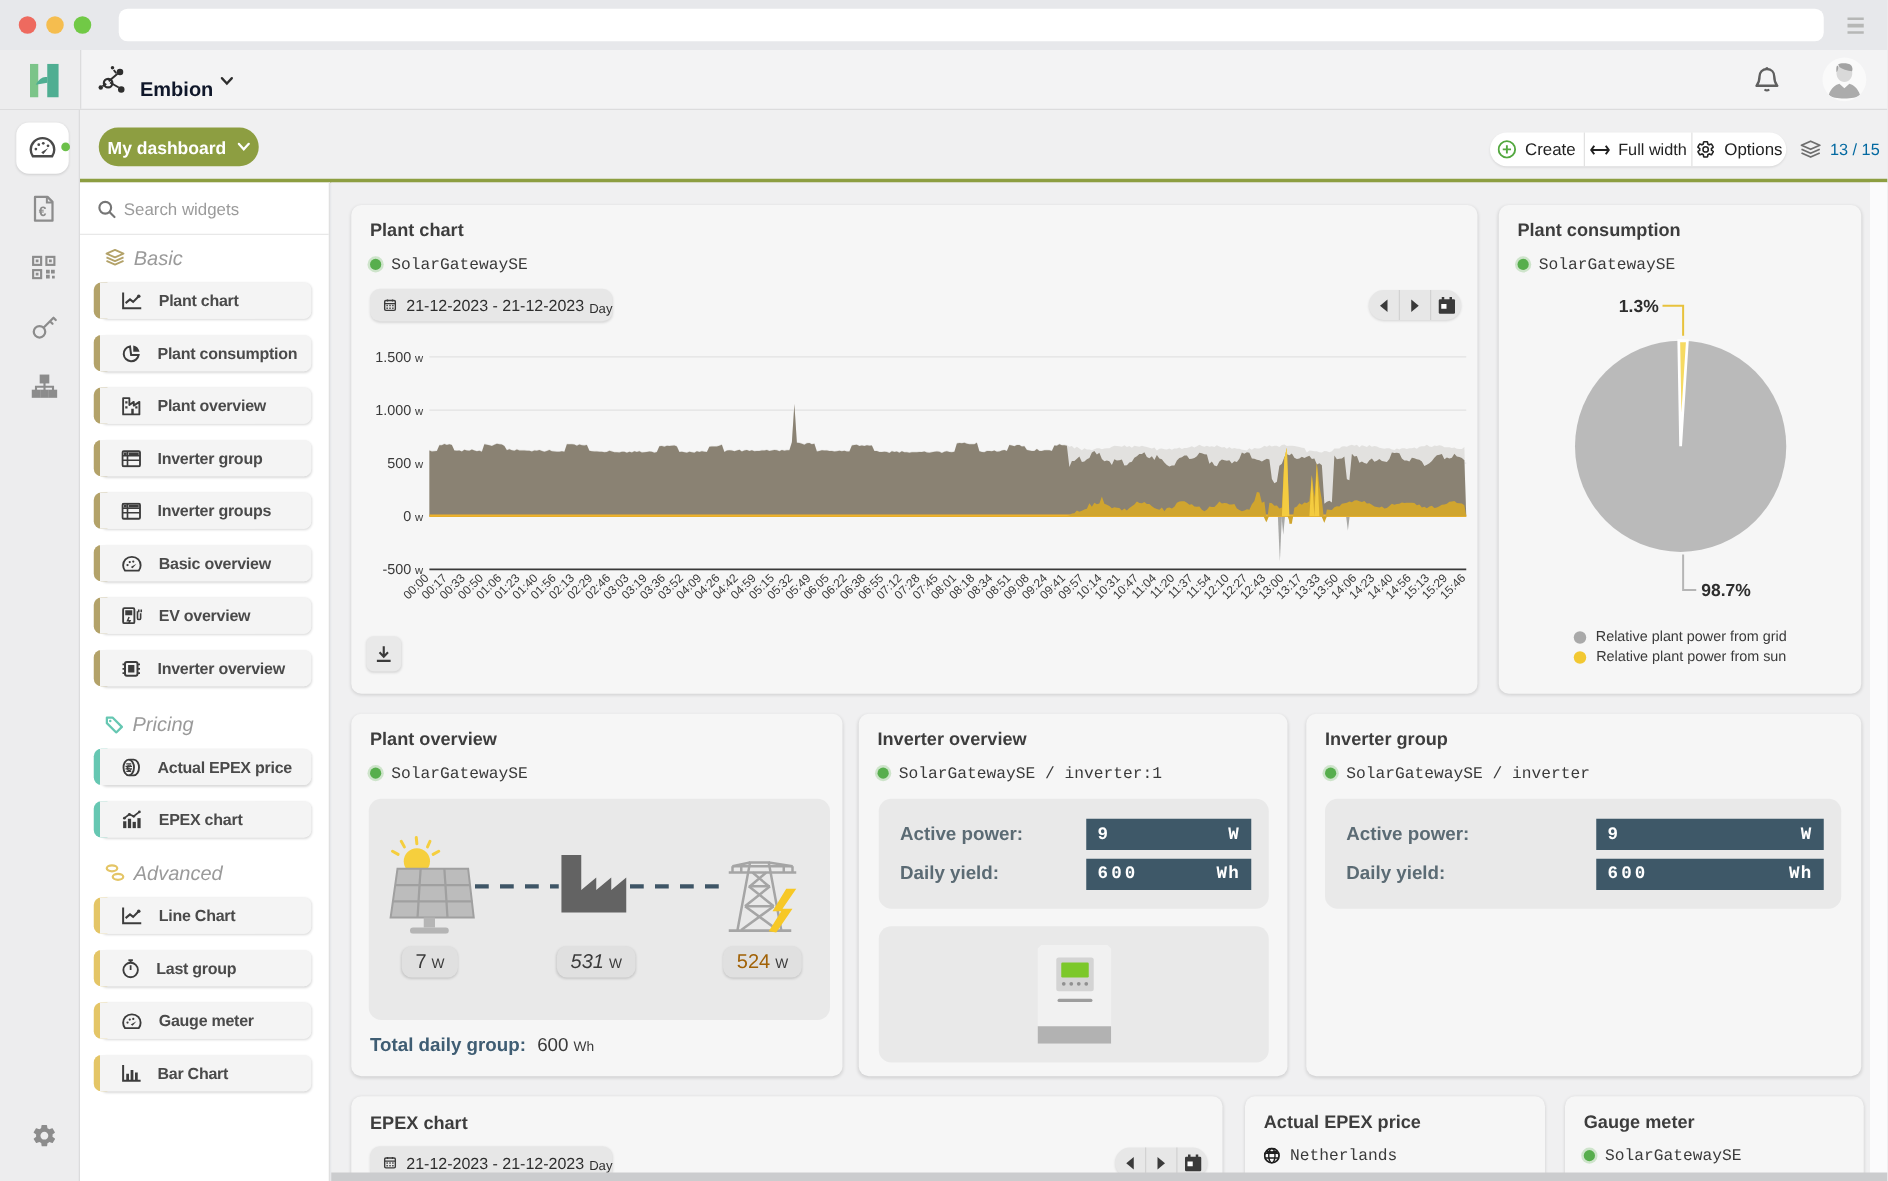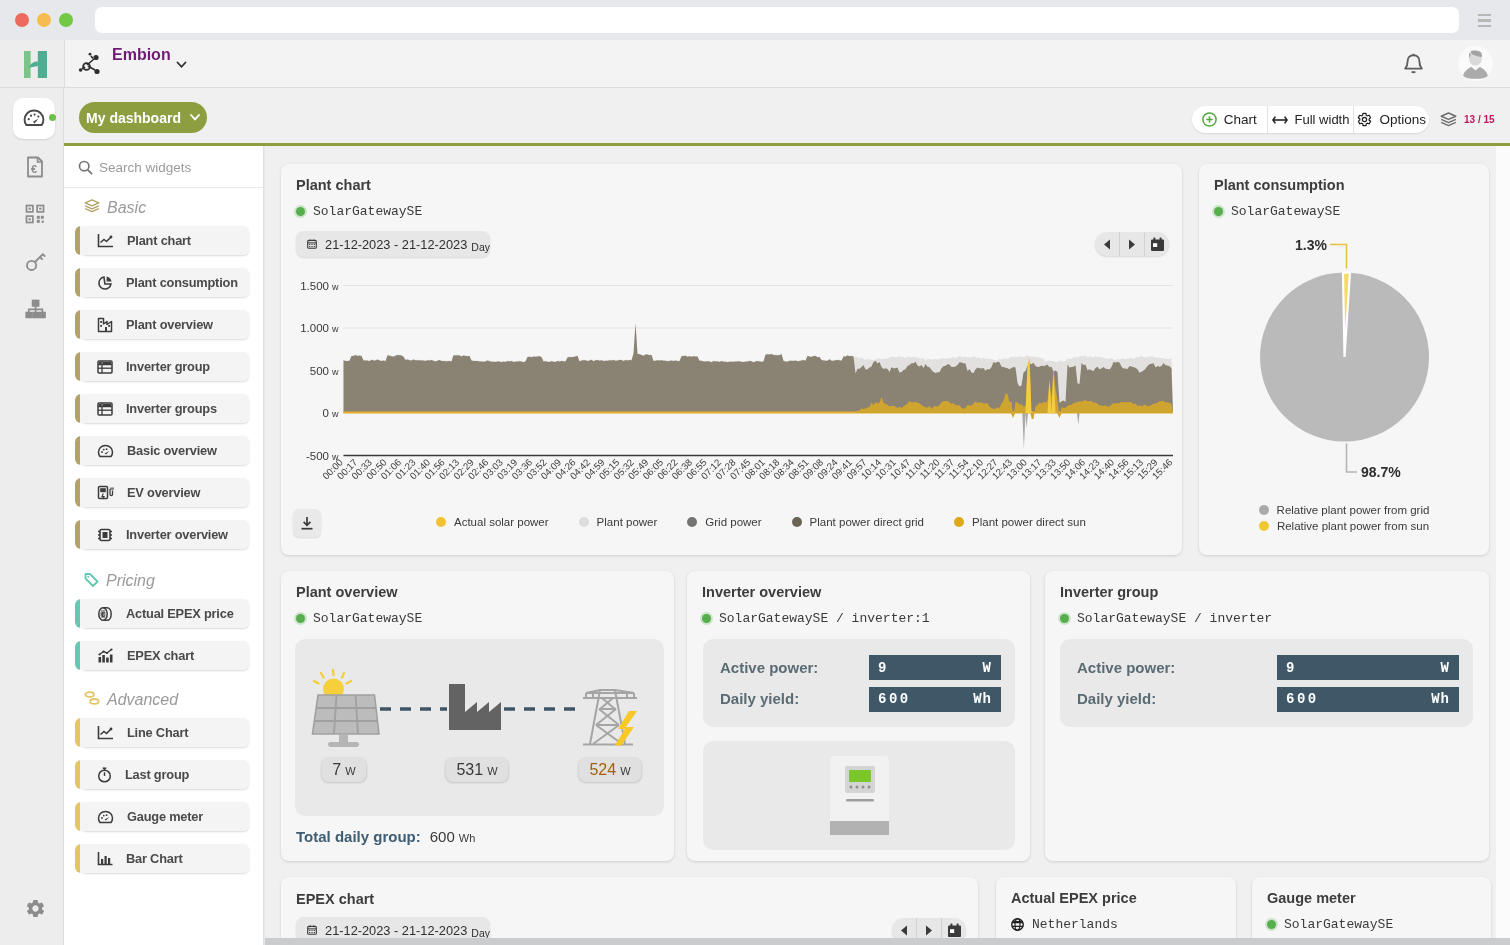--- a/index.html
+++ b/index.html
@@ -54,21 +54,21 @@
         <line x1="10" y1="14" x2="17" y2="18"></line>
         <line x1="13" y1="4" x2="15" y2="6.5"></line>
         <line x1="4" y1="17" x2="7" y2="15"></line>
     </g>
     <circle cx="8.5" cy="14.5" r="3.4" fill="none" stroke="#2e2e2e" stroke-width="1.8"></circle>
     <circle cx="18" cy="5.5" r="2.6" fill="#2e2e2e"></circle>
     <circle cx="19" cy="19.5" r="2.6" fill="#2e2e2e"></circle>
     <circle cx="2.6" cy="18" r="1.8" fill="#2e2e2e"></circle>
     <circle cx="12" cy="2.2" r="1.4" fill="#2e2e2e"></circle>
   </svg>
-  <div class="abs" style="left:112px;top:6px;font-size:16px;font-weight:bold;color:#701a75;">Embion</div>
+  <div class="abs" style="left:112px;top:24px;font-size:16px;font-weight:bold;color:#0f172a;">Embion</div>
   <svg class="abs" style="left:176px;top:21px;" width="11" height="8" viewBox="0 0 11 8">
       <path d="M1.5 1.5 L5.5 5.8 L9.5 1.5" fill="none" stroke="#2e2e2e" stroke-width="1.8" stroke-linecap="round"></path>
     </svg>
   <svg class="abs" style="left:1403px;top:13px;" width="21" height="22" viewBox="0 0 21 22">
     <path d="M10.5 2.2 C6.8 2.2 4.6 4.9 4.6 8.2 C4.6 12.6 3.2 14.3 2.2 15.6 L18.8 15.6 C17.8 14.3 16.4 12.6 16.4 8.2 C16.4 4.9 14.2 2.2 10.5 2.2 Z" fill="none" stroke="#5f5f5f" stroke-width="1.9" stroke-linejoin="round"></path>
     <path d="M8.6 18.6 Q10.5 20.4 12.4 18.6" fill="#5f5f5f" stroke="#5f5f5f" stroke-width="1.5"></path>
     <line x1="10.5" y1="0.8" x2="10.5" y2="2.2" stroke="#5f5f5f" stroke-width="1.9"></line>
   </svg>
   <div class="abs" style="left:1458px;top:6px;width:35px;height:35px;border-radius:50%;background:#fafafa;overflow:hidden;">
     <svg width="35" height="35" viewBox="0 0 35 35">
@@ -138,21 +138,21 @@
       <path d="M1 1 L5 5.4 L9 1" fill="none" stroke="#fff" stroke-width="1.8" stroke-linecap="round"></path>
     </svg>
 </div>
 
 <div class="abs" style="left:1192px;top:106px;width:237px;height:27px;background:#fff;border-radius:14px;box-shadow:0 1px 2px rgba(0,0,0,.1);display:flex;align-items:center;">
   <div style="flex:1;display:flex;align-items:center;justify-content:center;gap:7px;">
     <svg width="15" height="15" viewBox="0 0 15 15">
         <circle cx="7.5" cy="7.5" r="6.6" fill="none" stroke="#53a83f" stroke-width="1.5"></circle>
         <path d="M7.5 4.2 L7.5 10.8 M4.2 7.5 L10.8 7.5" stroke="#53a83f" stroke-width="1.5"></path>
       </svg>
-    <span style="font-size:13.5px;color:#222;">Chart</span>
+    <span style="font-size:13.5px;color:#222;">Create</span>
   </div>
   <div style="width:1px;height:27px;background:#e2e2e2;"></div>
   <div style="flex:1.15;display:flex;align-items:center;justify-content:center;gap:7px;">
     <svg width="16" height="10" viewBox="0 0 16 10">
         <path d="M3.4 1.6 L1 5 L3.4 8.4 M12.6 1.6 L15 5 L12.6 8.4" fill="none" stroke="#222" stroke-width="1.6"></path>
         <line x1="1.4" y1="5" x2="14.6" y2="5" stroke="#222" stroke-width="1.6"></line>
       </svg>
     <span style="font-size:13px;color:#222;">Full width</span>
   </div>
   <div style="width:1px;height:27px;background:#e2e2e2;"></div>
@@ -165,21 +165,21 @@
   </div>
 </div>
 <div class="abs" style="left:1440px;top:112px;display:flex;align-items:center;gap:7px;">
   <svg width="17" height="15" viewBox="0 0 17 15">
       <g fill="none" stroke="#6e6e6e" stroke-width="1.5" stroke-linejoin="round">
         <path d="M8.5 1 L15.8 4.2 L8.5 7.4 L1.2 4.2 Z"></path>
         <path d="M1.2 7.4 L8.5 10.6 L15.8 7.4"></path>
         <path d="M1.2 10.4 L8.5 13.6 L15.8 10.4"></path>
       </g>
     </svg>
-  <span style="font-size:10px;font-weight:bold;color:#be185d;">13 / 15</span>
+  <span style="font-size:13px;font-weight:normal;color:#0369a1;">13 / 15</span>
 </div>
 
 <div class="abs" style="left:64px;top:146px;width:200px;height:799px;background:#fff;border-right:1px solid #e0e0e0;box-sizing:border-box;">
   <svg class="abs" style="left:14px;top:14px;" width="15" height="15" viewBox="0 0 15 15">
       <circle cx="6.2" cy="6.2" r="4.7" fill="none" stroke="#757575" stroke-width="1.7"></circle>
       <line x1="9.8" y1="9.8" x2="13.6" y2="13.6" stroke="#757575" stroke-width="1.7" stroke-linecap="round"></line>
     </svg>
   <div class="abs" style="left:35px;top:14px;font-size:13.5px;color:#9b9b9b;">Search widgets</div>
   <div class="abs" style="left:0;top:41px;width:199px;height:1px;background:#e8e8e8;"></div>
   <div class="abs" style="left:0;top:53px;width:199px;">
@@ -530,27 +530,20 @@
       <text transform="translate(862.9,299) rotate(-45)" text-anchor="end" font-size="9.6" fill="#3a3a3a">15:13</text>
       <text transform="translate(877.4,299) rotate(-45)" text-anchor="end" font-size="9.6" fill="#3a3a3a">15:29</text>
       <text transform="translate(892.0,299) rotate(-45)" text-anchor="end" font-size="9.6" fill="#3a3a3a">15:46</text>
     </svg>
     <div class="abs" style="left:12px;top:345px;width:28px;height:28px;background:#e9e9e9;border-radius:6px;box-shadow:0 1px 2px rgba(0,0,0,.12);display:flex;align-items:center;justify-content:center;">
       <svg width="14" height="14" viewBox="0 0 14 14">
         <path d="M7 1 L7 9 M3.6 5.8 L7 9.3 L10.4 5.8" fill="none" stroke="#3a3a3a" stroke-width="1.7"></path>
         <line x1="1.5" y1="12.7" x2="12.5" y2="12.7" stroke="#3a3a3a" stroke-width="1.7"></line>
       </svg>
     </div>
-    <div class="abs legend" style="left:155px;top:352px;width:746px;gap:30px;justify-content:flex-start;">
-      <span style="display:flex;align-items:center;"><span class="d" style="background:#f2c232;"></span>Actual solar power</span>
-      <span style="display:flex;align-items:center;"><span class="d" style="background:#dddddc;"></span>Plant power</span>
-      <span style="display:flex;align-items:center;"><span class="d" style="background:#757574;"></span>Grid power</span>
-      <span style="display:flex;align-items:center;"><span class="d" style="background:#6b6455;"></span>Plant power direct grid</span>
-      <span style="display:flex;align-items:center;"><span class="d" style="background:#dda918;"></span>Plant power direct sun</span>
-    </div>
   </div>
 <div class="card" style="left:1199px;top:164px;width:290px;height:391px;">
     <div class="ctitle" style="left:15px;top:13px;">Plant consumption</div>
     <div class="devrow" style="left:15px;top:40px;">
       <div class="gdot"></div>
       <span class="devtxt">SolarGatewaySE</span>
     </div>
     <svg class="abs" style="left:0;top:0;" width="290" height="391" viewBox="0 0 290 391">
       <circle cx="145.5" cy="193.0" r="84.5" fill="#bababa"></circle>
       <path d="M145.5,193.0 L144.0,108.5 A84.5,84.5 0 0 1 150.9,108.7 Z" fill="#f6da62" stroke="#fff" stroke-width="2.2"></path>
@@ -611,21 +604,21 @@
           <path d="M15 40 L41 59 M38 40 L12 59"></path>
           <path d="M2 59.5 L52 59.5" stroke-width="2.2"></path>
         </g>
         <path d="M48 26 L37 44 L44 44 L34 60 L40 61 L53 42 L45 42 L56 26 Z" fill="#f7c826"></path>
       </svg>
       <div class="abs" style="left:49px;top:118px;transform:translateX(-50%);height:25px;background:#e0e0e0;border-radius:8px;box-shadow:0 1px 2px rgba(0,0,0,.15);display:flex;align-items:baseline;padding:0 11px;">
         <span style="font-size:16px;color:#3a3a3a;line-height:25px;">7</span>
         <span style="font-size:11px;color:#3a3a3a;margin-left:4px;">W</span>
       </div>
       <div class="abs" style="left:182px;top:118px;transform:translateX(-50%);height:25px;background:#e0e0e0;border-radius:8px;box-shadow:0 1px 2px rgba(0,0,0,.15);display:flex;align-items:baseline;padding:0 11px;">
-        <span style="font-size:16px;color:#3a3a3a;line-height:25px;">531</span>
+        <span style="font-size:16px;color:#3a3a3a;line-height:25px;font-style:italic;">531</span>
         <span style="font-size:11px;color:#3a3a3a;margin-left:4px;">W</span>
       </div>
       <div class="abs" style="left:315px;top:118px;transform:translateX(-50%);height:25px;background:#e0e0e0;border-radius:8px;box-shadow:0 1px 2px rgba(0,0,0,.15);display:flex;align-items:baseline;padding:0 11px;">
         <span style="font-size:16px;color:#a16207;line-height:25px;">524</span>
         <span style="font-size:11px;color:#3a3a3a;margin-left:4px;">W</span>
       </div>
     </div>
     <div class="abs" style="left:15px;top:257px;display:flex;align-items:baseline;">
       <span style="font-size:15px;font-weight:bold;color:#3f5d73;">Total daily group:</span>
       <span style="font-size:15px;color:#3a3a3a;margin-left:9px;">600</span>

